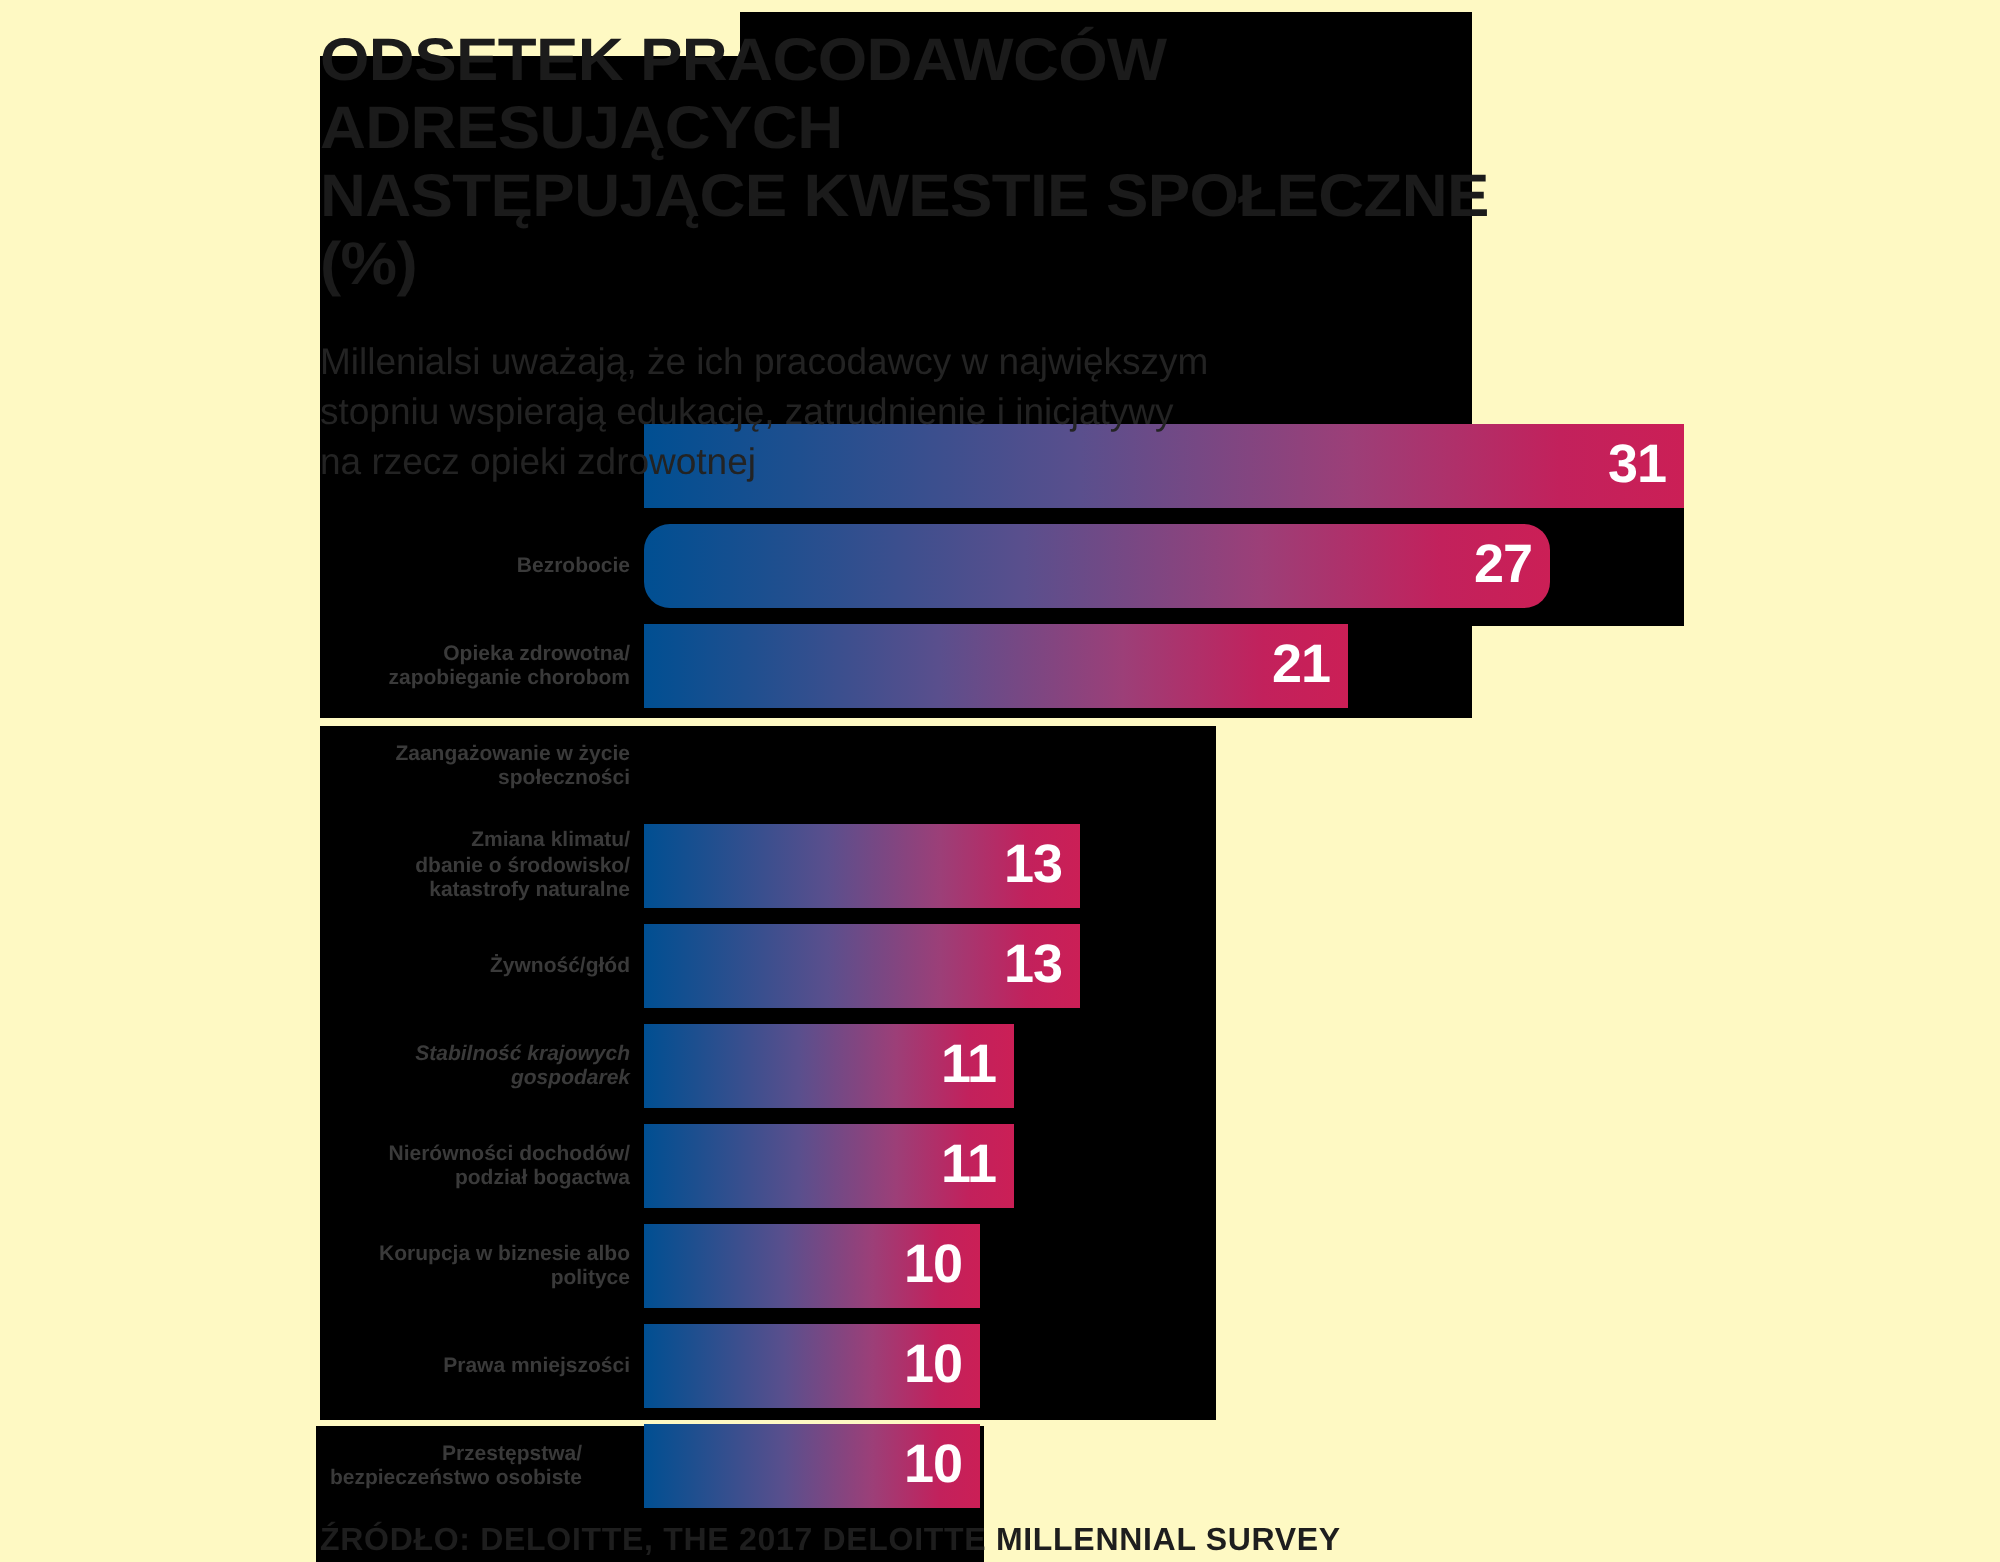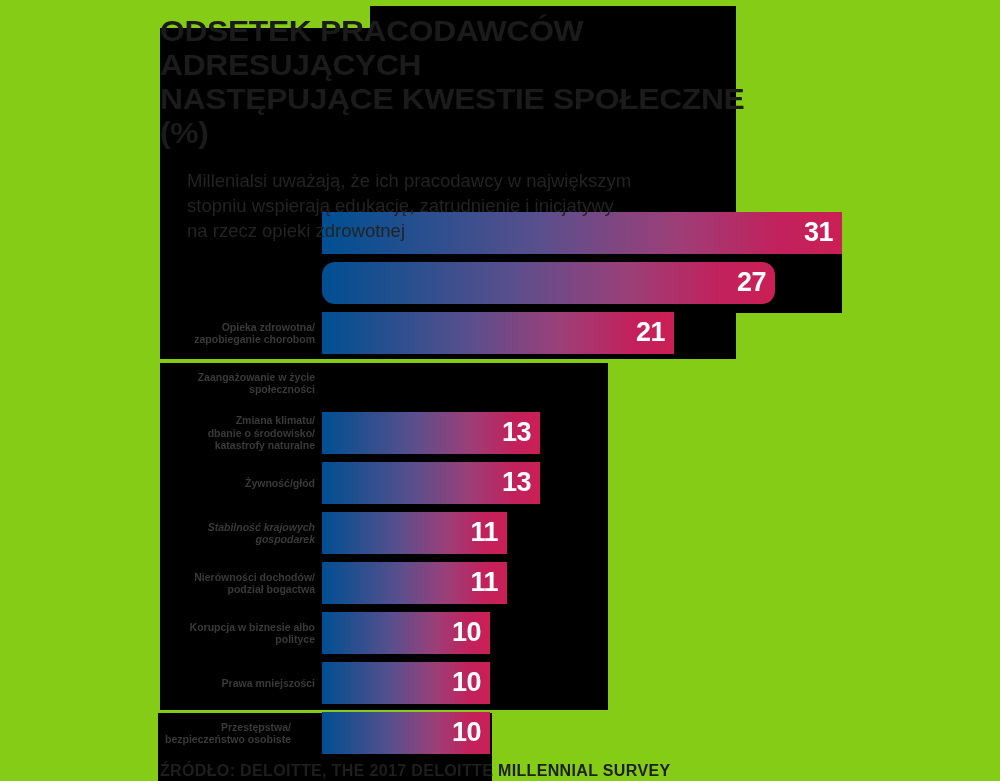--- a/index.html
+++ b/index.html
@@ -3,21 +3,21 @@
 <meta charset="utf-8">
 <title>Odsetek pracodawców</title>
 <style>
   html,body{margin:0;padding:0;background:#ffffff;}
   body{
     width:1000px;height:781px;
     font-family:"Liberation Sans","DejaVu Sans",sans-serif;
     -webkit-font-smoothing:antialiased;
     overflow:hidden;
   }
-  #stage{position:relative;width:1000px;height:781px;background:#84cc16;overflow:hidden;}
+  #stage{position:relative;width:1000px;height:781px;background:#fef9c3;overflow:hidden;}
 
   
   .panel{position:absolute;background:#000000;}
 
   
   #headerblock{position:absolute;left:160px;top:14px;width:560px;z-index:5;}
   #title{
     font-family:"Liberation Sans Narrow","Liberation Sans",sans-serif;
     font-weight:bold;
     font-size:30px;
@@ -29,21 +29,20 @@
     transform-origin:left top;
     margin:0 0 0 0;
     white-space:pre-line;
   }
   #subtitle{
     margin-top:18px;
     font-size:18.5px;
     line-height:25px;
     color:#232323;
     white-space:pre-line;
-    margin-left:27px;
   }
 
   
   #chart{position:absolute;left:0;top:0;width:1000px;height:781px;z-index:4;}
   .row{position:absolute;left:0;}
   .row-label{
     position:absolute;
     right:0;width:165px;
     text-align:right;
     color:#3a3a3a;
@@ -103,20 +102,21 @@
 na rzecz opieki zdrowotnej</p>
   </div>
 
   <div id="chart">
       <div class="row" style="top: 212px; height: 42px; width: 1000px;">
         <div class="bar" style="left: 322px; width: 520px; top: 0px;">
           <span class="bar-value">31</span>
         </div>
       </div>
       <div class="row" style="top: 262px; height: 42px; width: 1000px;">
+        <div class="row-label" style="right: 685px; top: 0px; height: 42px; display: flex; flex-direction: column; justify-content: center; align-items: flex-end;">Bezrobocie</div>
         <div class="bar" style="left: 322px; width: 453px; top: 0px; border-radius: 13px;">
           <span class="bar-value">27</span>
         </div>
       </div>
       <div class="row" style="top: 312px; height: 42px; width: 1000px;">
         <div class="row-label" style="right: 685px; top: 0px; height: 42px; display: flex; flex-direction: column; justify-content: center; align-items: flex-end;">Opieka zdrowotna/
 zapobieganie chorobom</div>
         <div class="bar" style="left: 322px; width: 352px; top: 0px;">
           <span class="bar-value">21</span>
         </div>

